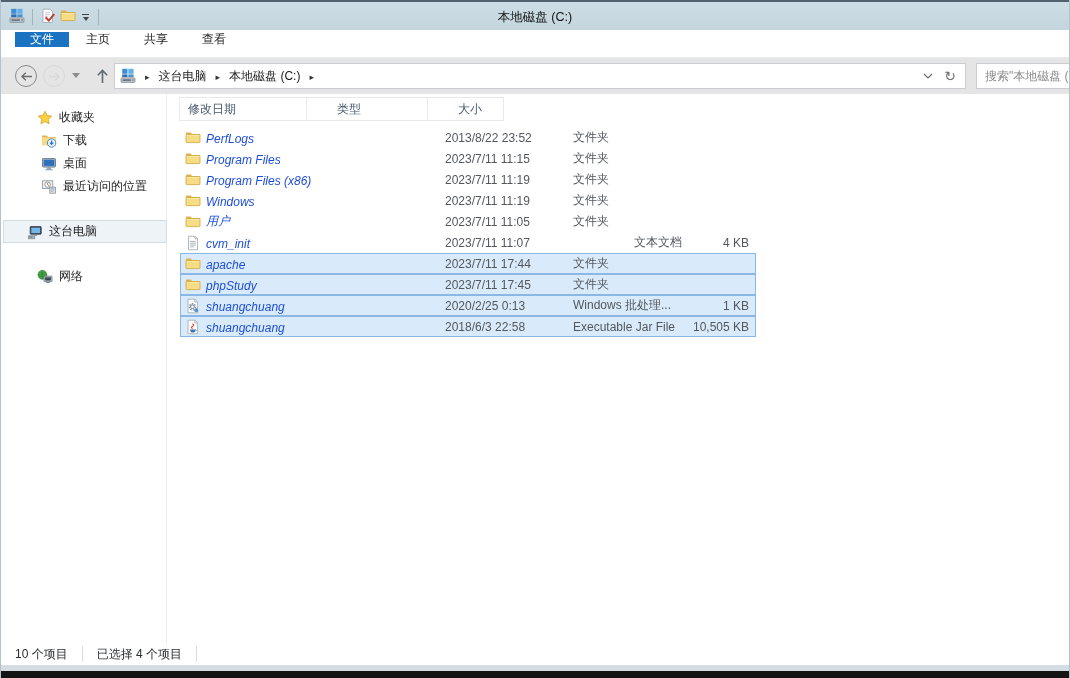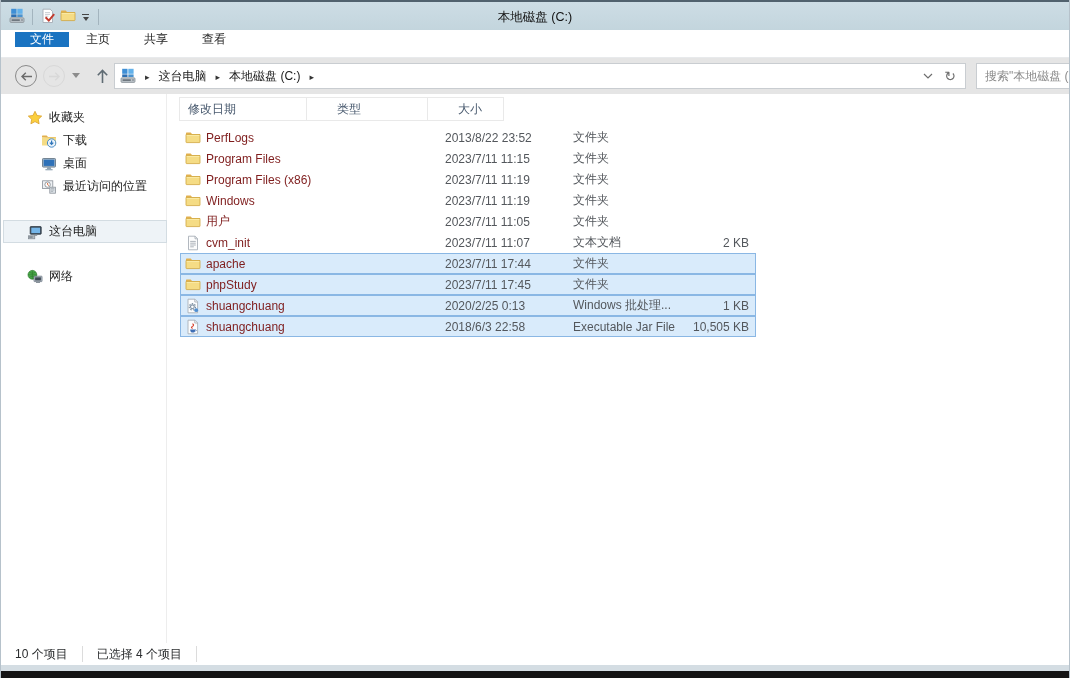--- a/index.html
+++ b/index.html
@@ -45,38 +45,38 @@
   .addr-refresh { padding:0 9px 0 2px; color:#6e6e6e; font-size:14px; }
   .searchbox { position:absolute; left:975px; top:5px; width:110px; height:26px; border:1px solid #c9cdd1;
                background:#fff; display:flex; align-items:center; padding-left:8px; color:#8b8b8b; overflow:hidden; white-space:nowrap; }
 
   
   .main { position:absolute; left:0; top:94px; width:100%; height:549px; background:#fff; }
   .sidebar { position:absolute; left:0; top:0; width:166px; height:100%; border-right:1px solid #ededed; padding-top:12px; }
   .side-item { position:relative; height:23px; display:flex; align-items:center; cursor:default; }
   .side-item .icon { width:16px; height:16px; margin-right:6px; flex:0 0 16px; }
   .side-item .icon svg { width:16px; height:16px; }
-  .side-item.lvl0 { padding-left:26px; }
+  .side-item.lvl0 { padding-left:36px; }
   .side-item.lvl1 { padding-left:40px; }
   .side-item.gap { margin-top:22px; }
   .side-item.selected { background:#eef3f7; border:1px solid #d3dce2; width:164px; margin-left:2px; }
   .side-item.selected.lvl0 { padding-left:23px; }
 
   .filepane { position:absolute; left:166px; top:0; right:0; height:100%; }
   .lheader { position:absolute; left:12px; top:3px; display:flex; }
   .hcell { height:24px; line-height:23px; color:#47586d; border:1px solid #e9e9e9; margin-left:-1px;
            padding-left:30px; background:#fff; cursor:default; position:relative; }
   .hcell:first-child { margin-left:0; padding-left:8px; }
   .sort-tri { position:absolute; width:0; height:0; border-left:4px solid transparent; border-right:4px solid transparent;
               border-bottom:5px solid #8f8f8f; top:-1px; }
   .rows { position:absolute; left:13px; top:33px; }
   .frow { display:flex; align-items:center; height:21px; border:1px solid transparent; cursor:default; }
   .frow.selected { background:#d9ebfb; border-color:#8ab7e4; }
   .cell { overflow:hidden; white-space:nowrap; }
-  .c-name { display:flex; align-items:center; padding-left:4px; color:#7f1d1d; }
+  .c-name { display:flex; align-items:flex-end; padding-left:4px; color:#1d4ed8;font-style:italic; }
   .c-name .icon { width:16px; height:16px; margin-right:5px; flex:0 0 16px; }
   .c-name .icon svg { width:16px; height:16px; }
   .c-date,.c-type { color:#53575c; padding-left:13px; }
   .c-size { color:#53575c; text-align:right; padding-right:6px; }
 
   
   .statusbar { position:absolute; left:0; top:643px; width:100%; height:22px; background:#fff;
                display:flex; align-items:center; color:#2a2c2e; }
   .statusbar .txt { padding:0 14px; }
   .statusbar .sep { width:1px; height:16px; background:#dcdcdc; }
@@ -310,22 +310,22 @@
           <div class="frow">
             <div class="cell c-name" style="width: 251px;">
               <span class="icon"><svg viewBox="0 0 16 16">
                   <path d="M3.5 1.2h6.6l2.4 2.4v11.2H3.5z" fill="#fdfdfd" stroke="#a9b0b8" stroke-width="0.9"></path>
                   <path d="M10 1.2v2.6h2.6" fill="none" stroke="#a9b0b8" stroke-width="0.9"></path>
                   <path d="M5.2 6.4h5.6M5.2 8.2h5.6M5.2 10h5.6M5.2 11.8h3.6" stroke="#9aa2ab" stroke-width="0.8"></path>
                 </svg></span>
               <span>cvm_init</span>
             </div>
             <div class="cell c-date" style="width: 128px;">2023/7/11 11:07</div>
-            <div class="cell c-type" style="width: 122px;">文本文档</div>
-            <div class="cell c-size" style="width: 73px;">2 KB</div>
+            <div class="cell c-type" style="width: 122px; text-align: right;">文本文档</div>
+            <div class="cell c-size" style="width: 73px;">4 KB</div>
           </div>
           <div class="frow selected">
             <div class="cell c-name" style="width: 251px;">
               <span class="icon"><svg viewBox="0 0 16 16">
                   <path d="M1 4.5V3.1a.6.6 0 0 1 .6-.6h4.1L7 4.1h7.4a.6.6 0 0 1 .6.6v.9z" fill="#e2b04e"></path>
                   <path d="M1 4.5h14v7.5a.6.6 0 0 1-.6.6H1.6a.6.6 0 0 1-.6-.6z" fill="#f5dc85"></path>
                   <path d="M1 4.5h14v1.2H1z" fill="#fdeeb0"></path>
                   <path d="M1 4.5h14v7.5a.6.6 0 0 1-.6.6H1.6a.6.6 0 0 1-.6-.6z" fill="none" stroke="#cfa43c" stroke-width="0.8"></path>
                 </svg></span>
               <span>apache</span>

